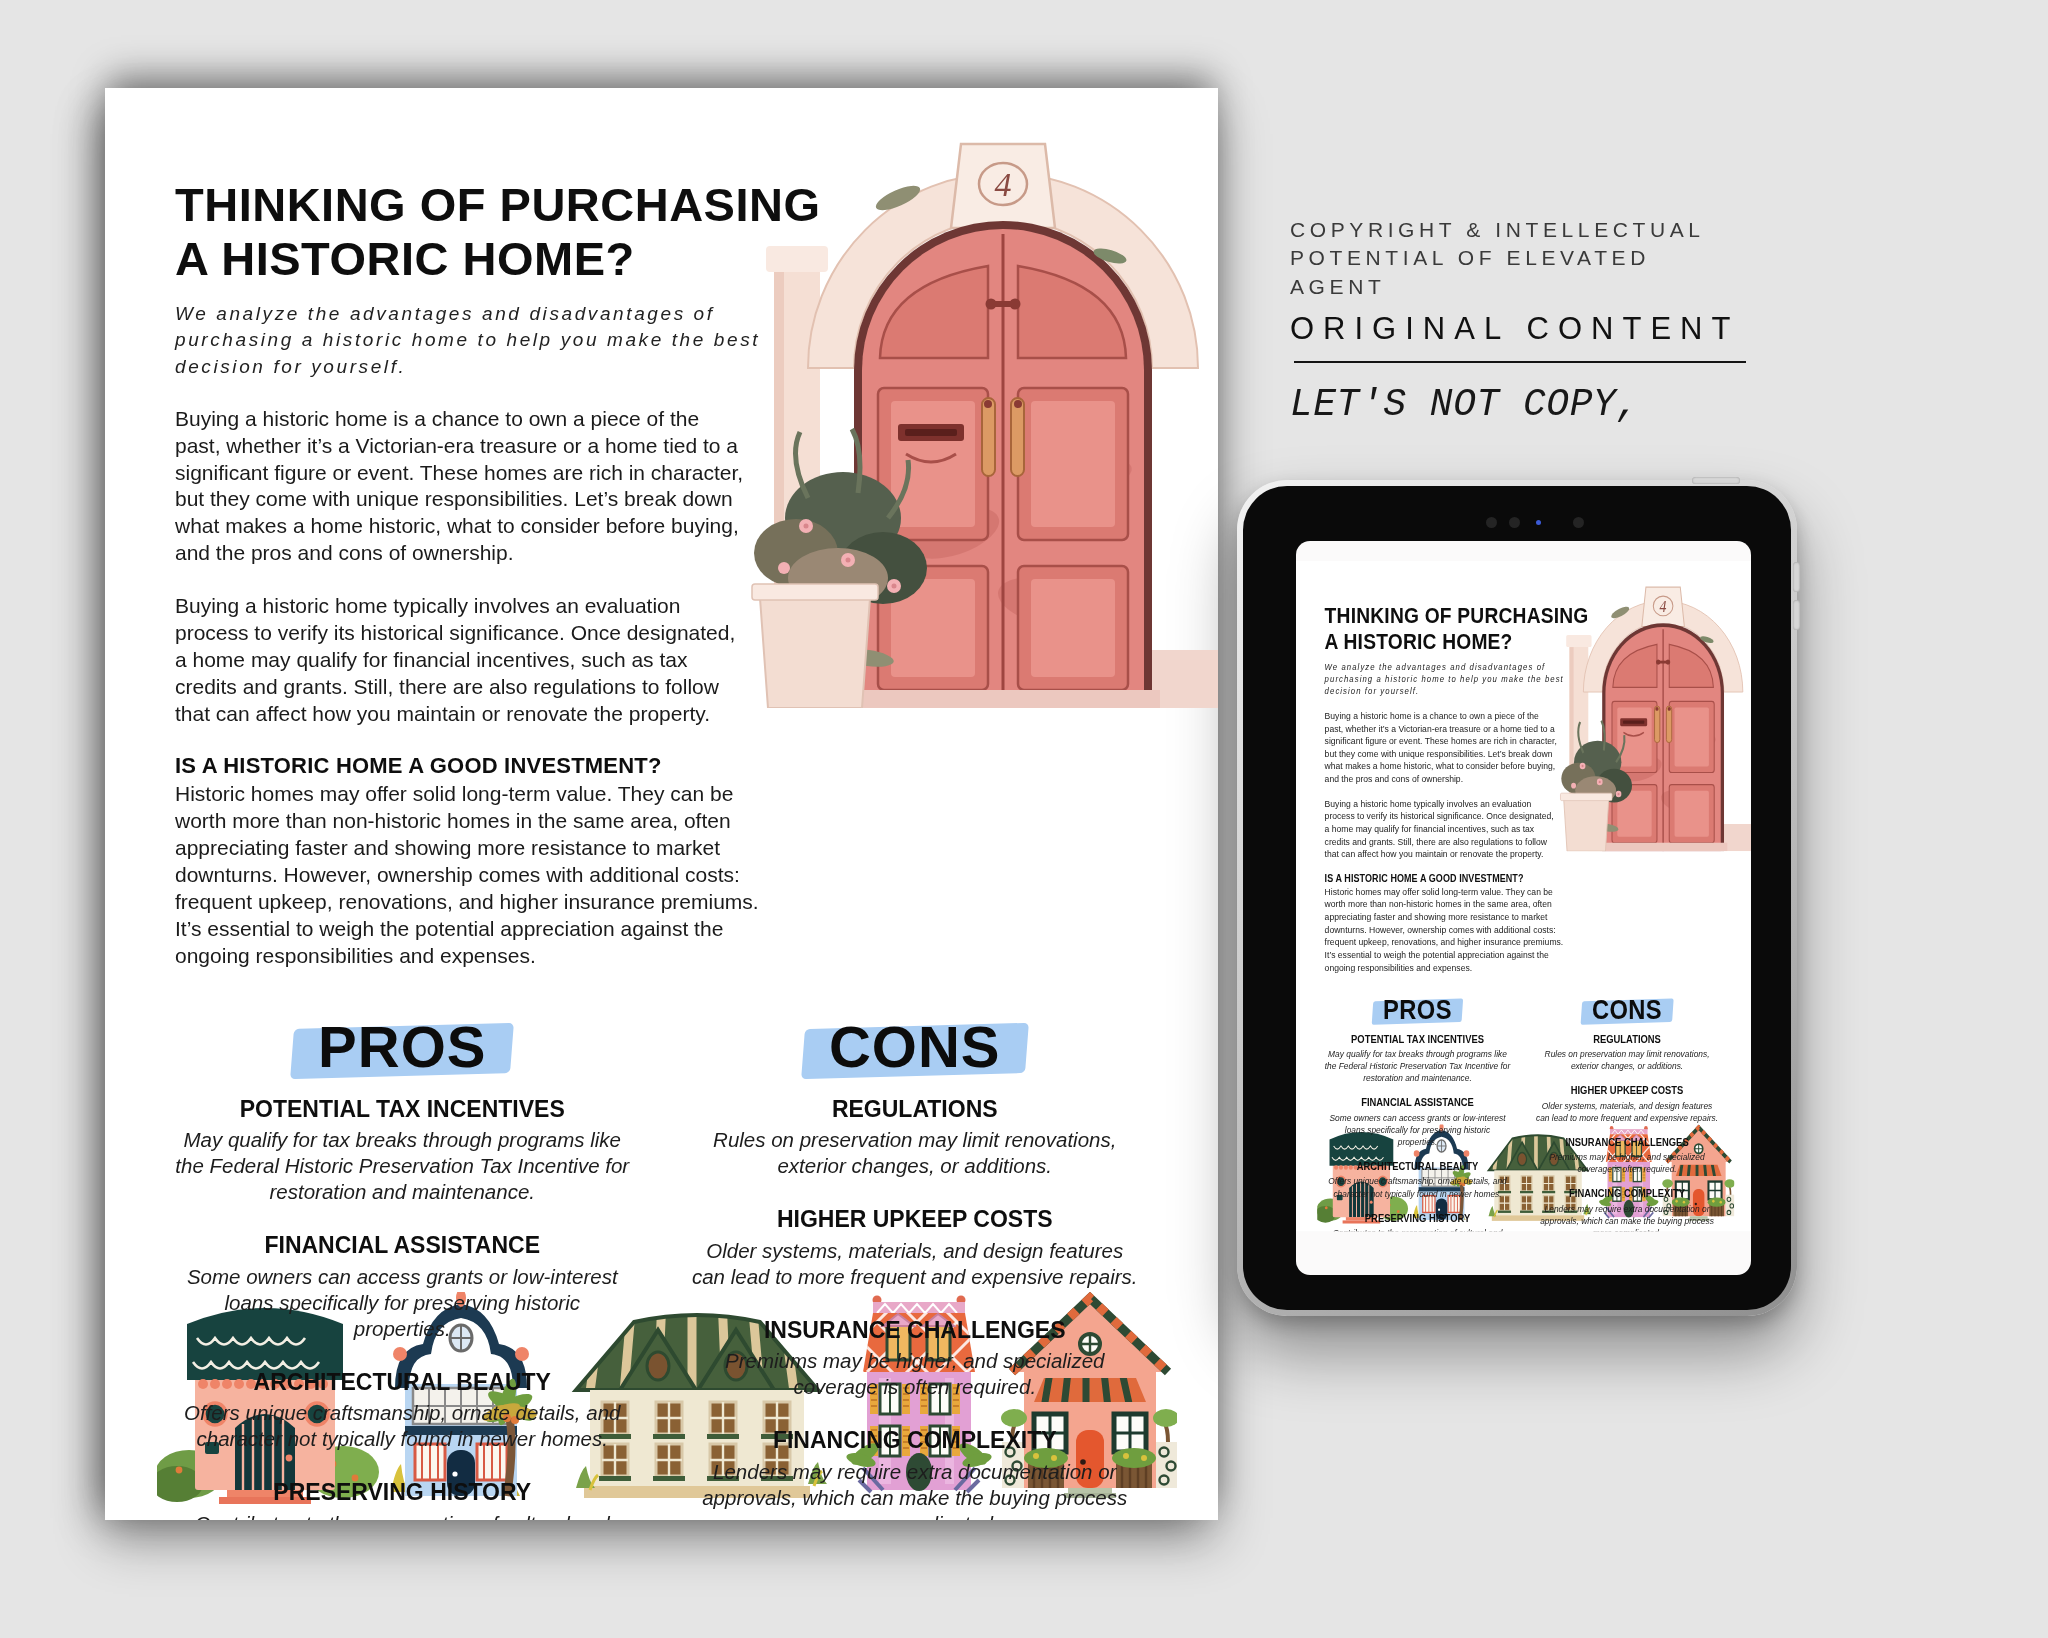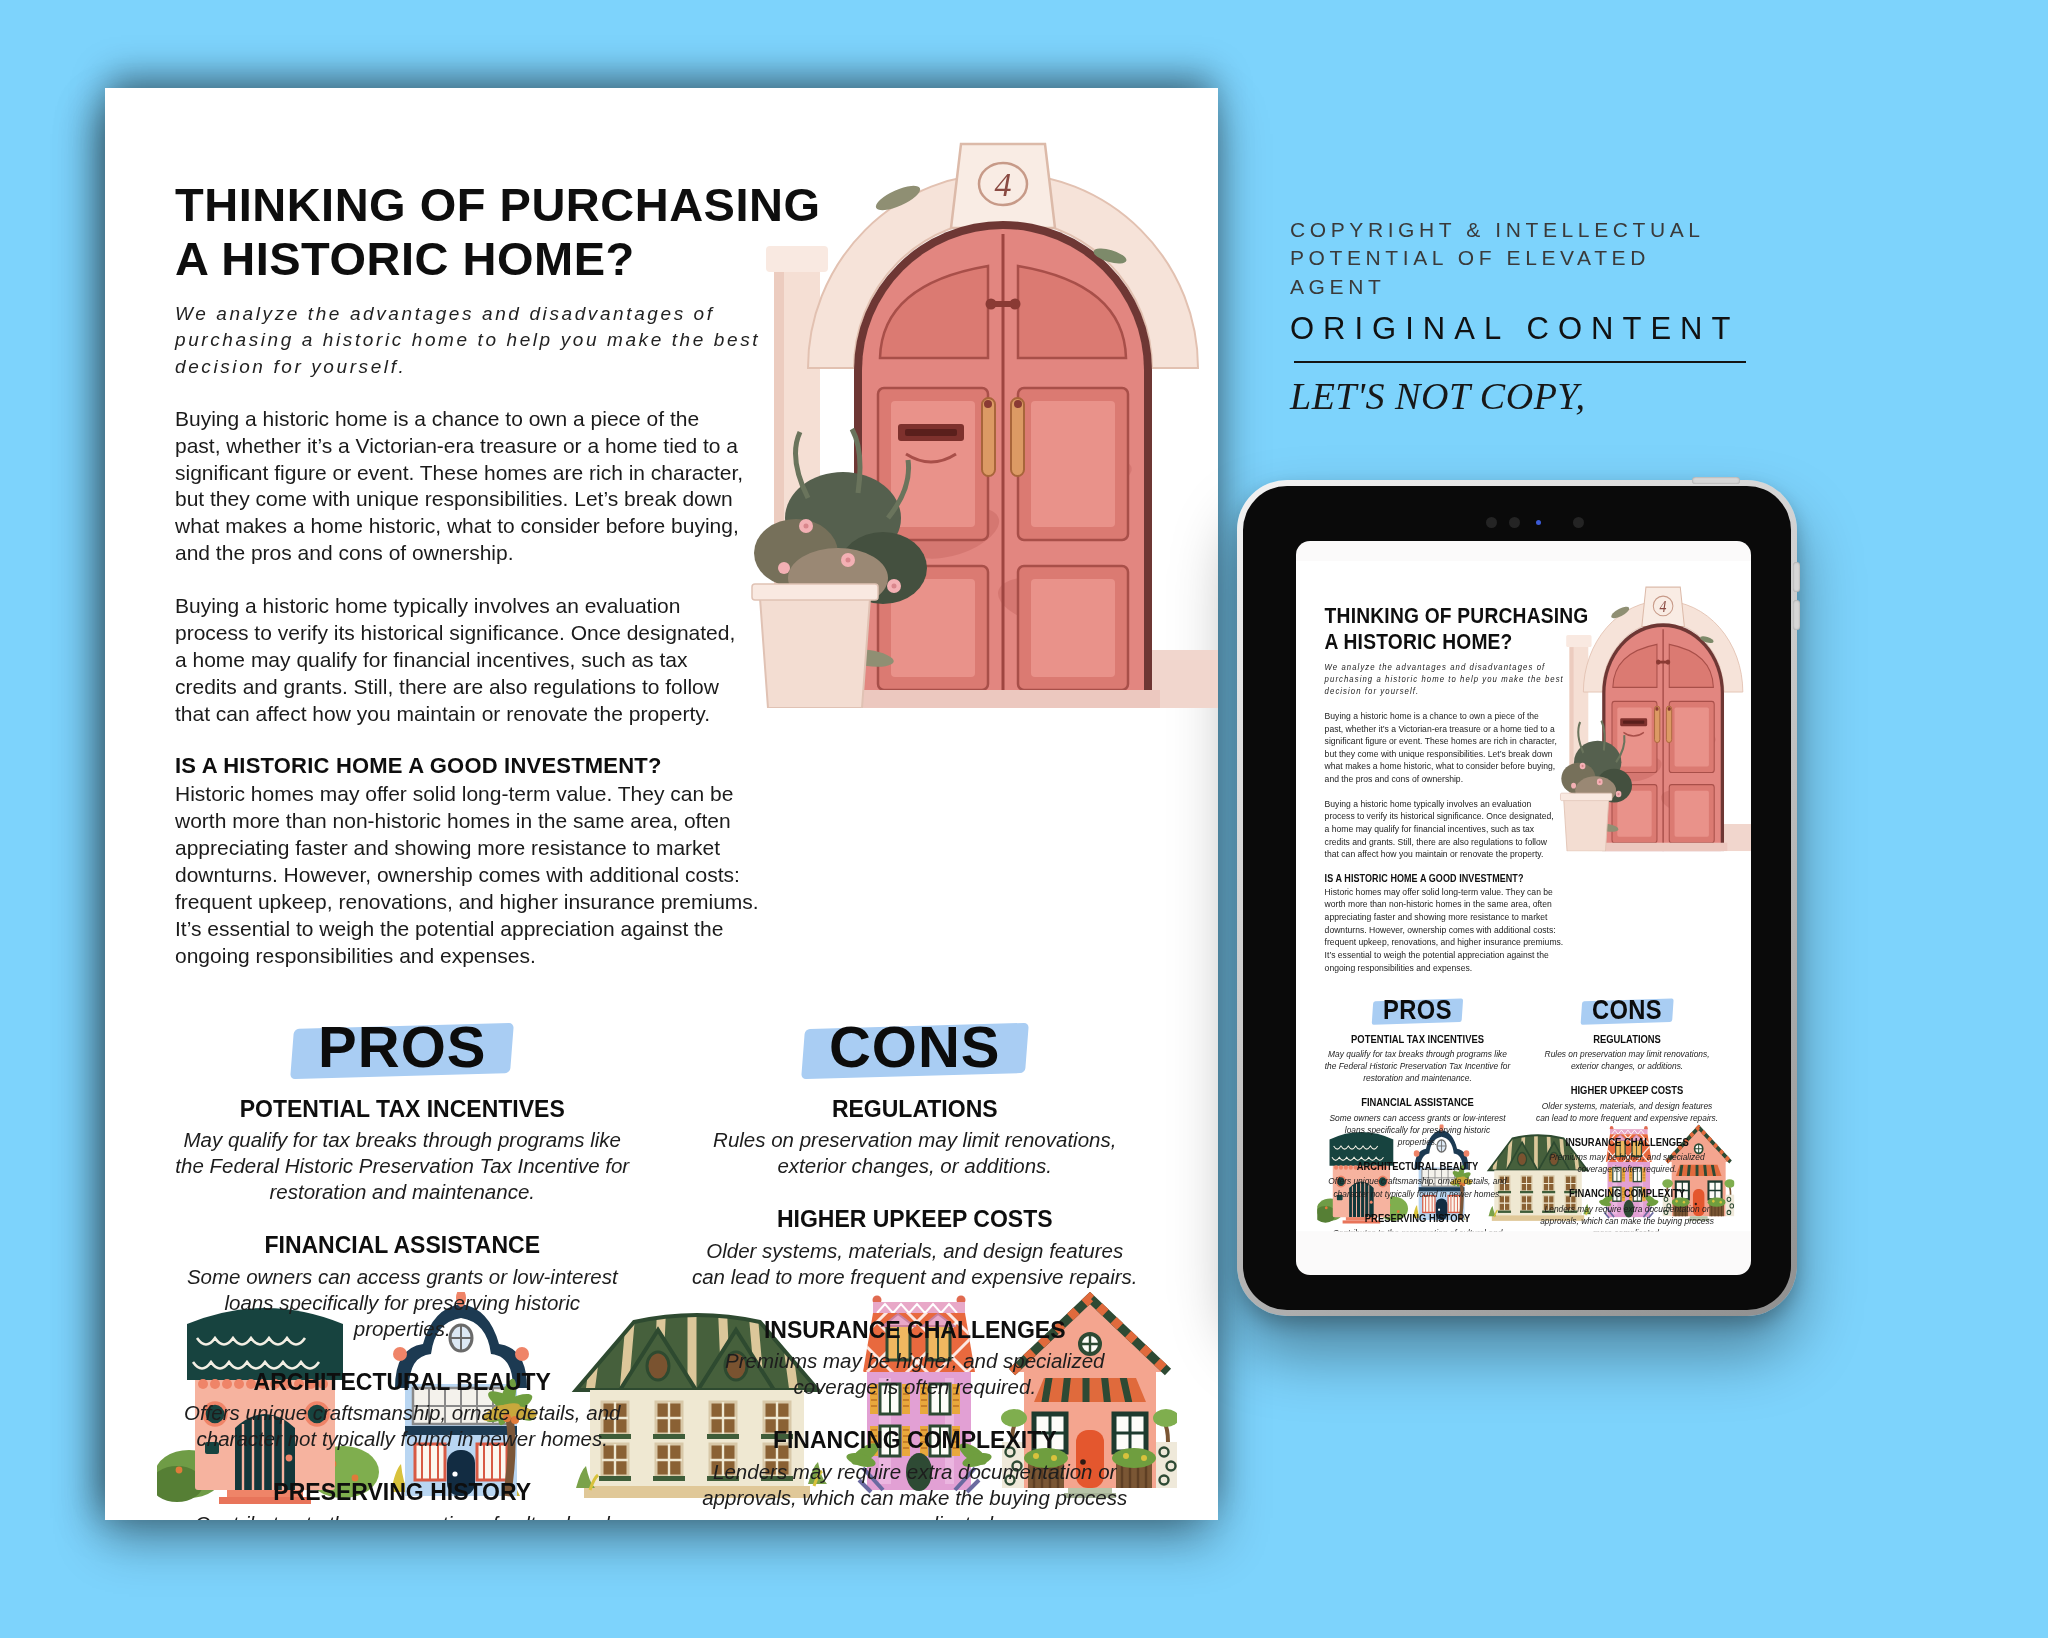--- a/index.html
+++ b/index.html
@@ -1,17 +1,17 @@
 <!DOCTYPE html>
 <html style="--hl: #a9cdf3;"><head>
 <meta charset="utf-8">
 <style>
   html,body{margin:0;padding:0;}
   body{background:#ffffff;font-family:"Liberation Sans","DejaVu Sans",sans-serif;}
-  .canvas{position:relative;width:2048px;height:1638px;background:#7dd3fc;overflow:hidden;}
+  .canvas{position:relative;width:2048px;height:1638px;background:#e5e5e5;overflow:hidden;}
 
   
   .sheet{
     position:absolute;left:105px;top:88px;width:1113px;height:1432px;background:#fff;
     box-shadow:0 -16px 34px -4px rgba(0,0,0,.40), 0 22px 48px rgba(0,0,0,.30), -18px 10px 38px -8px rgba(0,0,0,.28);
   }
   .page-host{position:relative;width:1113px;height:1432px;background:#fff;overflow:hidden;}
   .page-content{position:relative;padding:90px 76px 0 70px;z-index:2;}
   .page-title{
     font-size:47px;line-height:1.14;font-weight:bold;color:#0e0e0e;letter-spacing:.5px;margin:0;max-width:700px;
@@ -38,21 +38,21 @@
 
   .door-art{position:absolute;top:10px;right:0;width:470px;height:610px;z-index:1;}
   .houses-row{position:absolute;left:52px;bottom:16px;width:1020px;height:212px;z-index:1;}
 
   
   .watermark{position:absolute;left:1290px;top:216px;width:460px;text-align:left;color:#2b2b2b;}
   .wm-small{font-size:21px;letter-spacing:4.6px;line-height:1.35;color:#3a3a3a;}
   .wm-big{margin-top:10px;font-size:31px;font-weight:normal;letter-spacing:9px;color:#111;}
   .wm-rule{margin:14px auto 0 auto;width:452px;border:0;border-top:2.5px solid #141414;}
   .wm-tagline{
-    margin-top:11px;font-family:Liberation Serif, serif;font-style:italic;
+    margin-top:20px;font-family:Liberation Mono, monospace;font-style:italic;
     font-size:38px;line-height:1.18;color:#181818;letter-spacing:.5px;
   }
 
   
   .tablet{
     position:absolute;left:1237px;top:480px;width:560px;height:836px;border-radius:50px;
     background:linear-gradient(145deg,#f2f2f2 0%,#c9c9c9 45%,#8f8f8f 100%);
     box-shadow:0 36px 64px rgba(0,0,0,.38), 0 8px 18px rgba(0,0,0,.22);
   }
   .tablet-bezel{position:absolute;inset:6px;background:#0a0a0a;border-radius:44px;}

